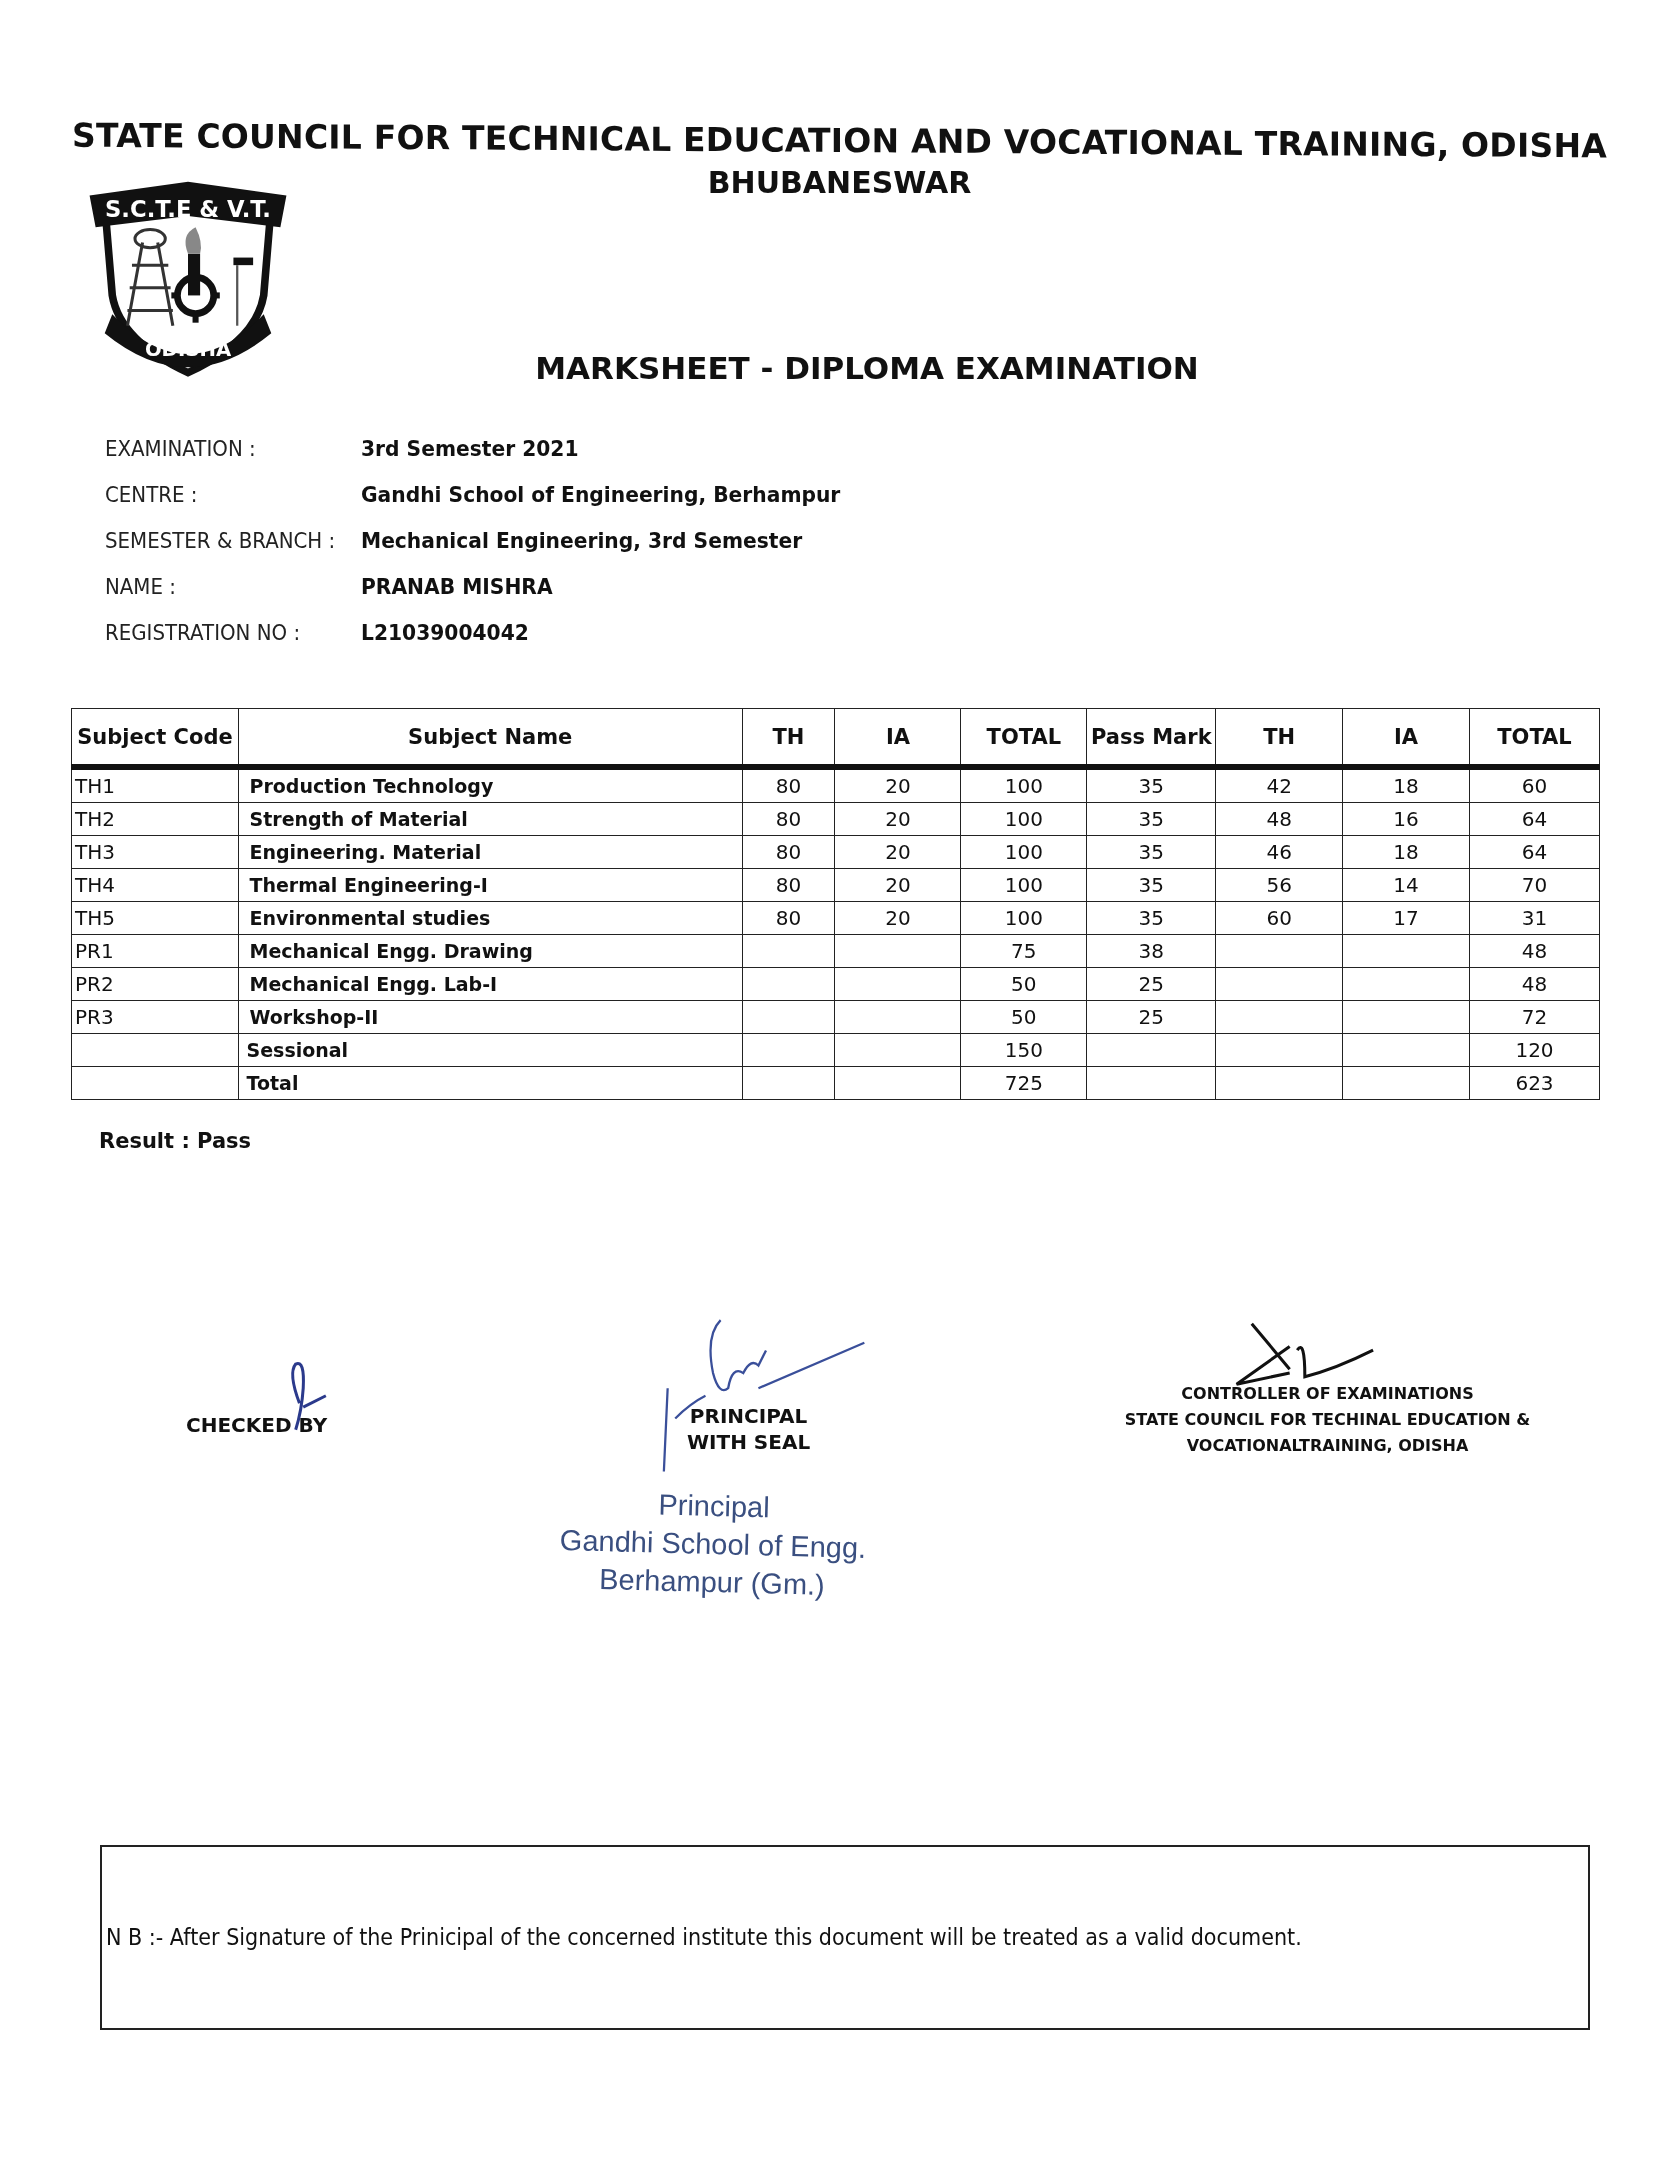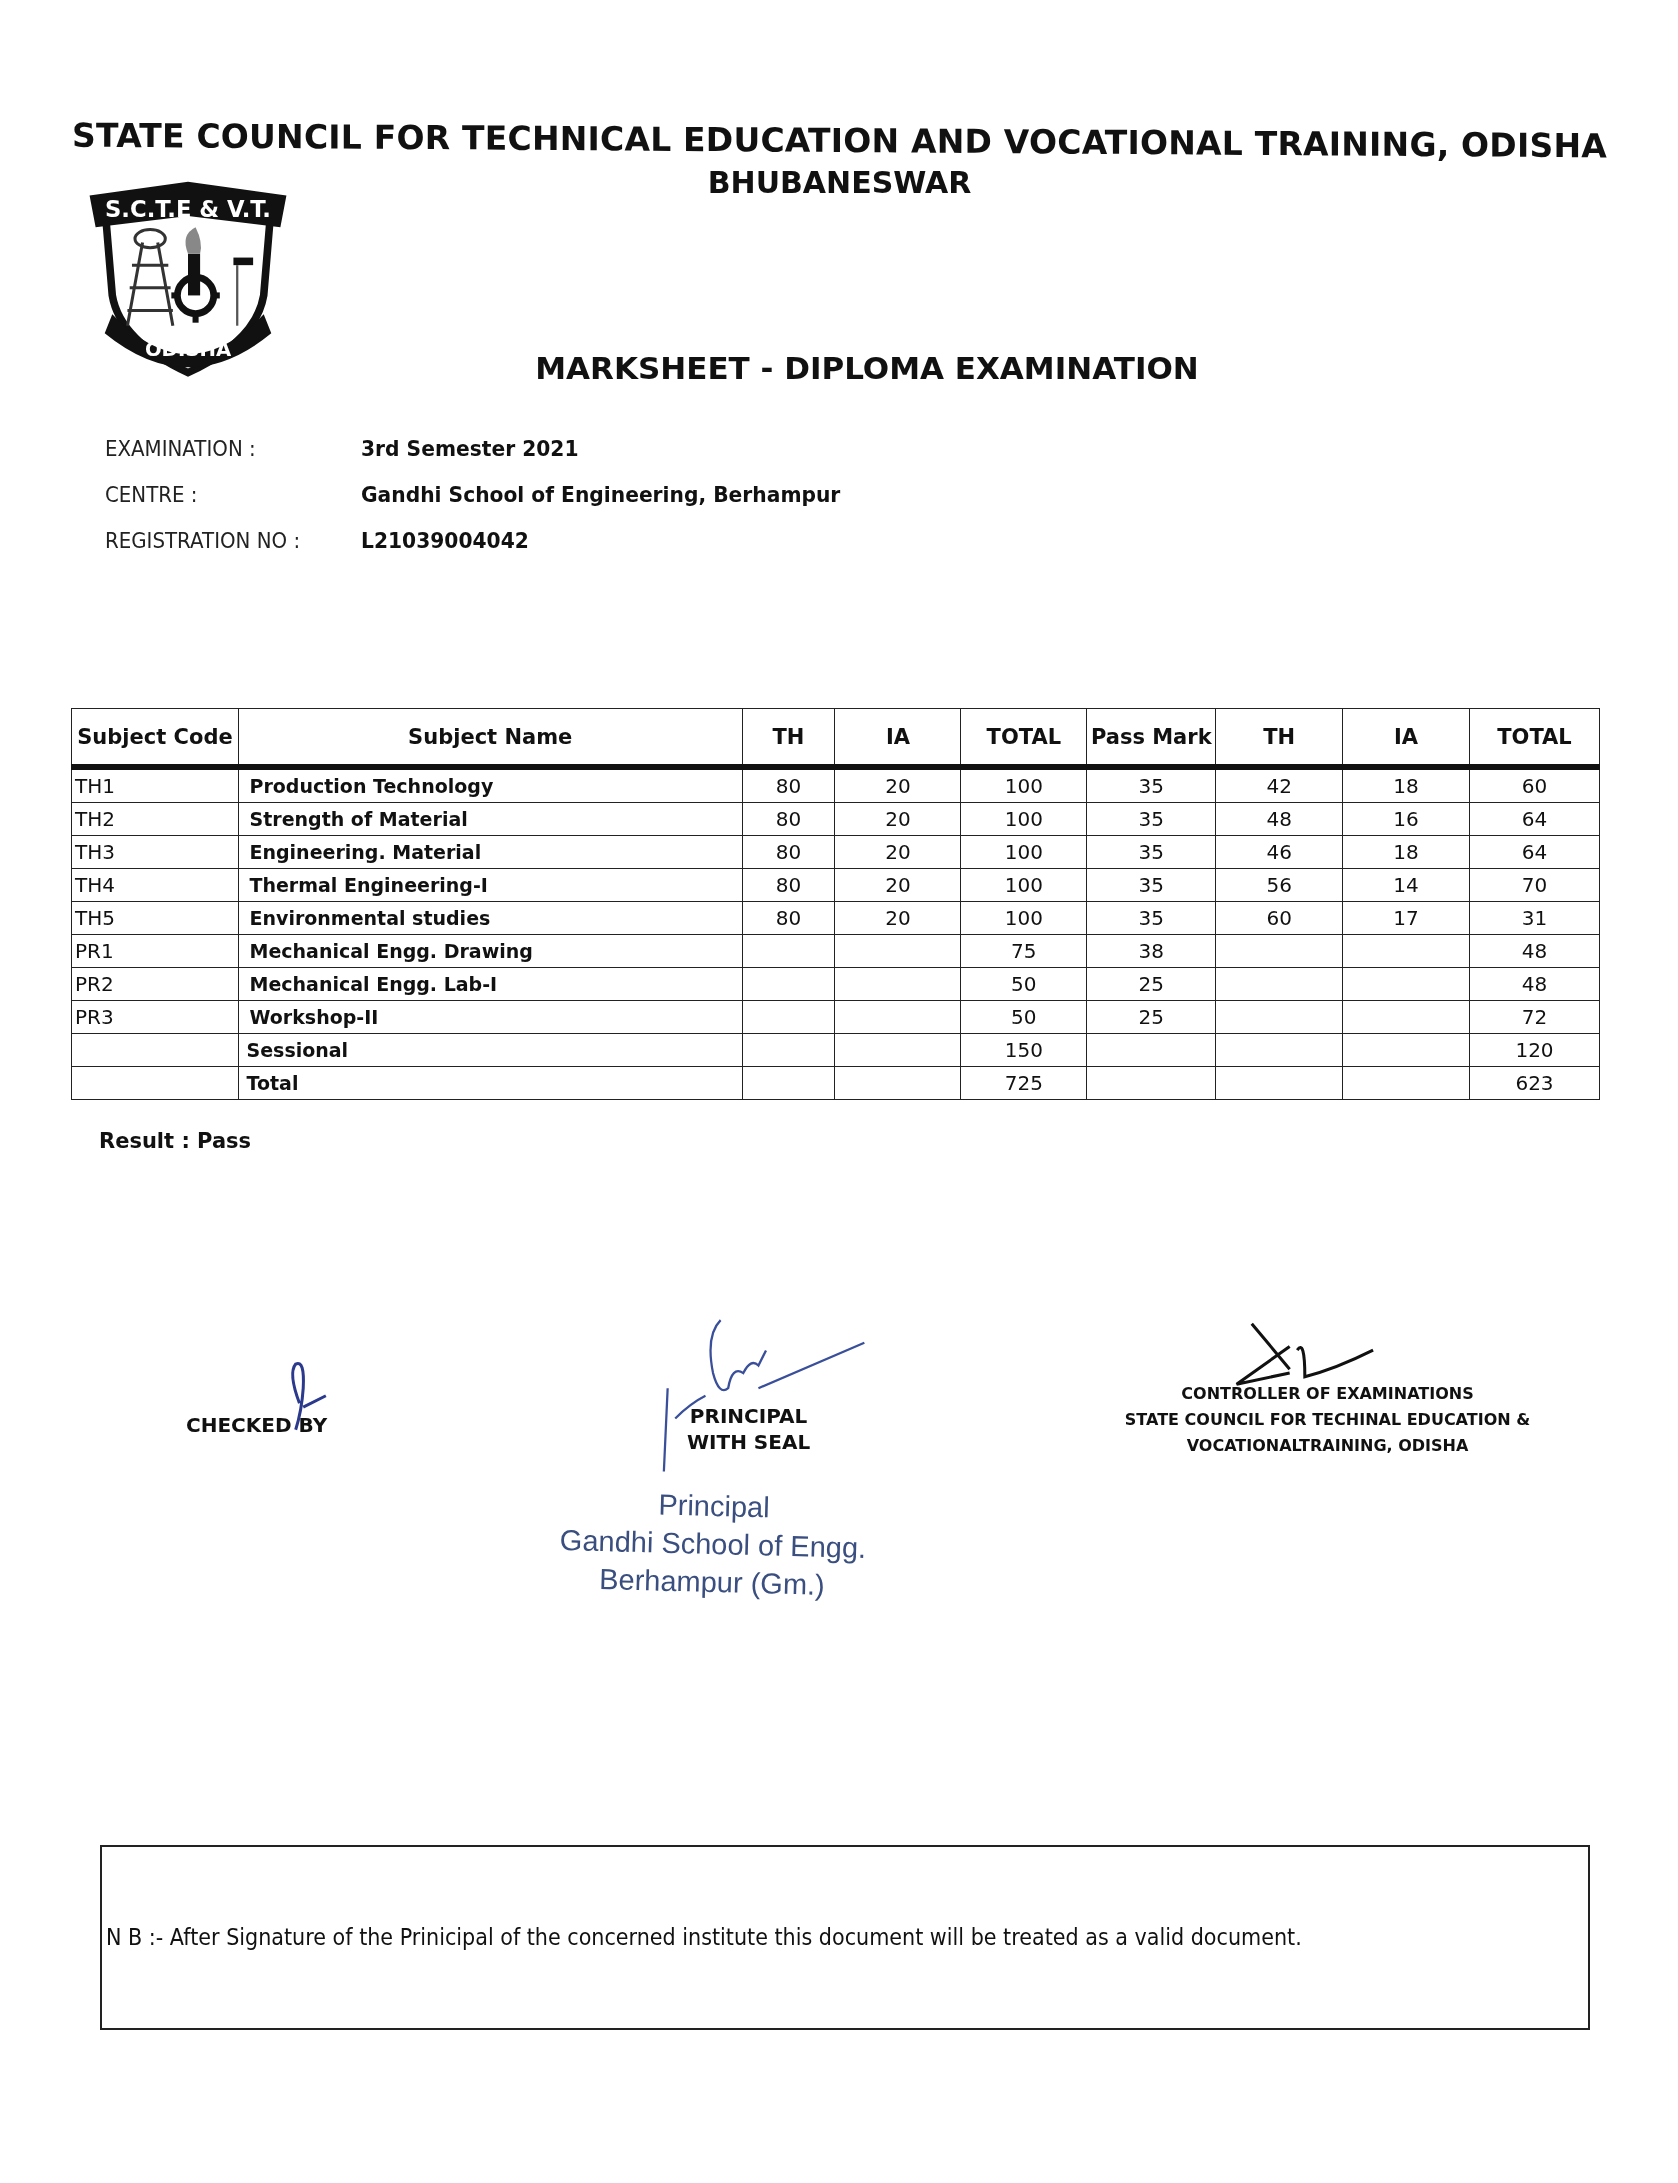--- a/index.html
+++ b/index.html
@@ -64,20 +64,28 @@
 <div class="abs info">
   <div class="info-row">
     <div class="info-label">EXAMINATION :</div>
     <div class="info-value">3rd Semester 2021</div>
   </div>
   <div class="info-row">
     <div class="info-label">CENTRE :</div>
     <div class="info-value">Gandhi School of Engineering, Berhampur</div>
   </div>
   <div class="info-row">
+    <div class="info-label">SEMESTER &amp; BRANCH :</div>
+    <div class="info-value">Mechanical Engineering, 3rd Semester</div>
+  </div>
+  <div class="info-row">
+    <div class="info-label">NAME :</div>
+    <div class="info-value">PRANAB MISHRA</div>
+  </div>
+  <div class="info-row">
     <div class="info-label">REGISTRATION NO :</div>
     <div class="info-value">L21039004042</div>
   </div>
 </div>
 
 <table class="marks">
   <colgroup>
     <col style="width:167px">
       <col style="width:504px">
       <col style="width:93px">

